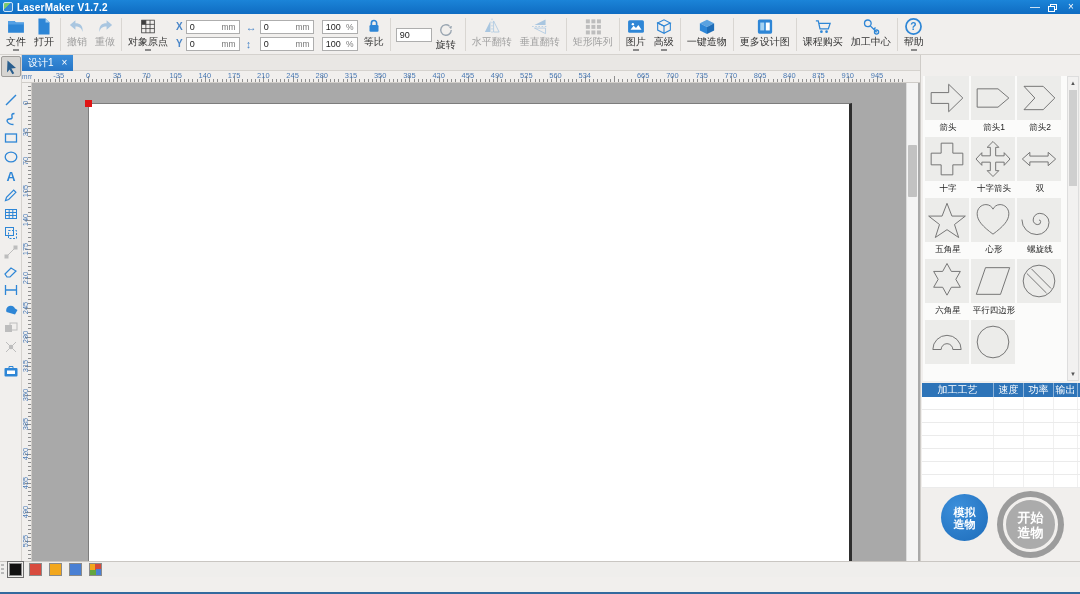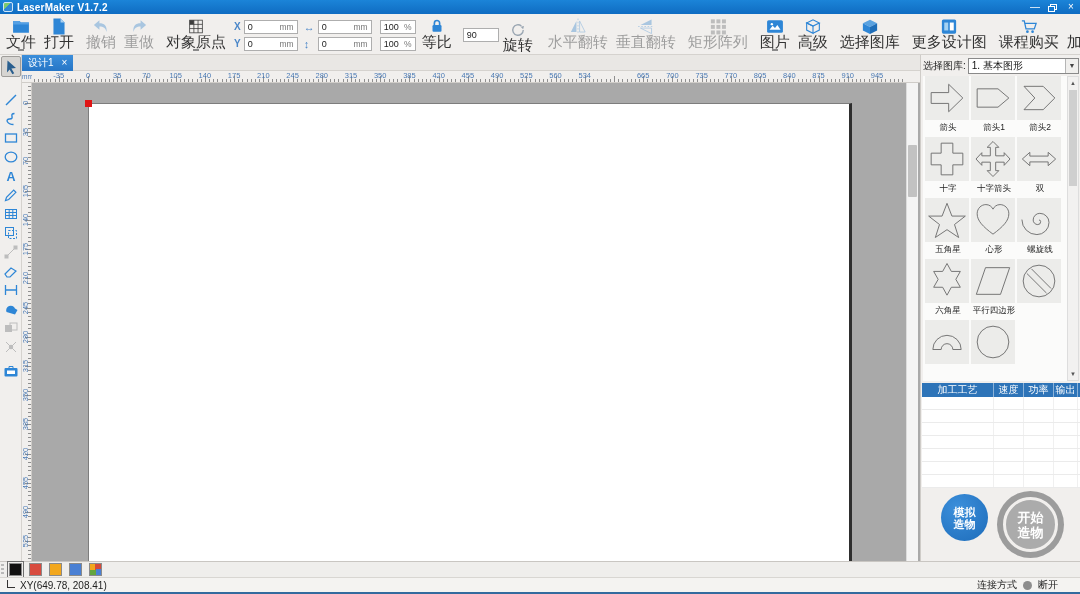--- a/index.html
+++ b/index.html
@@ -18,21 +18,21 @@
   .wrestore i.b{left:4px;top:6px;background:#1478cf;}
   
   #toolbar{position:absolute;left:0;top:14px;width:1080px;height:41px;background:#f1efed;
     border-bottom:1px solid #d5d2ce;display:flex;align-items:stretch;padding:1px 2px 0 2px;}
   .tgroup{display:flex;align-items:stretch;}
   .tsep{width:1px;background:#d9d6d2;margin:3px 2px;}
   .tbtn{display:flex;flex-direction:column;align-items:center;justify-content:flex-start;
     padding:2px 4px 0 4px;min-width:28px;cursor:default;}
   .tbtn .ticon{height:19px;display:flex;align-items:center;justify-content:center;}
   .tbtn .ticon svg{display:block;}
-  .tlabel{font-size:15px;color:#333;line-height:12px;white-space:nowrap;}
+  .tlabel{font-size:10px;color:#333;line-height:12px;white-space:nowrap;}
   .tbtn.disabled .tlabel{color:#9e9e9e;}
   .dd{width:6px;height:2px;background:#8a8a8a;margin-top:1px;}
   .xy-grid{display:grid;grid-template-columns:auto auto;grid-template-rows:17px 17px;
     align-items:center;column-gap:2px;padding:3px 2px 0 4px;}
   .axis{font-size:10px;font-weight:bold;color:#4a86c8;padding-right:1px;}
   .axis.sym{font-size:11px;}
   .ibox{display:inline-flex;align-items:center;width:54px;height:14px;background:#fff;
     border:1px solid #aeaeae;padding:0 3px;}
   .ibox input{border:0;outline:0;padding:0;width:100%;font-size:9px;color:#222;background:transparent;}
   .ibox em{font-style:normal;font-size:8.5px;color:#777;margin-left:2px;}
@@ -331,21 +331,21 @@
     <div class="tsep"></div>
     <div class="tgroup">
       <div class="tbtn">
         <span class="ticon">
             <svg width="22" height="19" viewBox="0 0 24 24">
               <path d="M3 8l9-4.5L21 8l-9 4.5z" fill="#5aa2e0"></path>
               <path d="M3 8v9l9 4.5v-9z" fill="#2e86d6"></path>
               <path d="M21 8v9l-9 4.5v-9z" fill="#1e6db8"></path>
             </svg>
           </span>
-        <span class="tlabel">选择图库</span>
+        <span class="tlabel">一键造物</span>
       </div>
     </div>
     <div class="tsep"></div>
     <div class="tgroup">
       <div class="tbtn">
         <span class="ticon">
             <svg width="20" height="19" viewBox="0 0 24 24">
               <rect x="3" y="3" width="18" height="18" rx="2" fill="#2e86d6"></rect>
               <rect x="13" y="7" width="5" height="10" fill="#fff"></rect>
               <rect x="6" y="7" width="5" height="10" fill="#a5d2f2"></rect>
@@ -877,27 +877,20 @@
   <div id="workspace">
     <div id="canvas">
       <div id="origin-marker"></div>
     </div>
     <div id="vscroll">
       <div class="thumb"></div>
     </div>
   </div>
 
   <div id="rightpanel">
-    <div id="libselect-row">
-      <span id="libselect-label">选择图库:</span>
-      <div id="libselect">
-        <span class="val">1. 基本图形</span>
-        <span class="arrow">▼</span>
-      </div>
-    </div>
     <div id="shape-grid">
         <div class="shape-cell">
           <div class="shape-tile">
             <svg width="40" height="40" viewBox="0 0 48 48">
     <path d="M5 17.5h21v-10l17 16.5-17 16.5v-10H5z" fill="none" stroke="#6b6b6b" stroke-width="1.1"></path>
             </svg>
           </div>
     <div class="shape-label">箭头</div>
         </div>
         <div class="shape-cell">
@@ -1073,24 +1066,15 @@
   </div>
 
   <div id="swatchrow">
     <div id="gripper"></div>
   <div class="swatch selected" style="background: rgb(17, 17, 17);"></div>
       <div class="swatch" style="background: rgb(216, 75, 62);"></div>
       <div class="swatch" style="background: rgb(242, 167, 29);"></div>
       <div class="swatch" style="background: rgb(74, 128, 212);"></div>
       <div class="swatch" style="background: conic-gradient(rgb(214, 75, 58) 0deg, rgb(214, 75, 58) 25%, rgb(74, 128, 212) 25%, rgb(74, 128, 212) 50%, rgb(99, 165, 63) 50%, rgb(99, 165, 63) 75%, rgb(242, 167, 29) 75%);"></div>
     </div>
-  <div id="statusrow">
-    <div id="axis-icon"></div>
-    <span>XY(649.78, 208.41)</span>
-    <div id="conn">
-      <span>连接方式</span>
-      <span class="dot"></span>
-      <span>断开</span>
-    </div>
-  </div>
   <div id="bottomline"></div>
 
 </div>
 
 </body></html>

